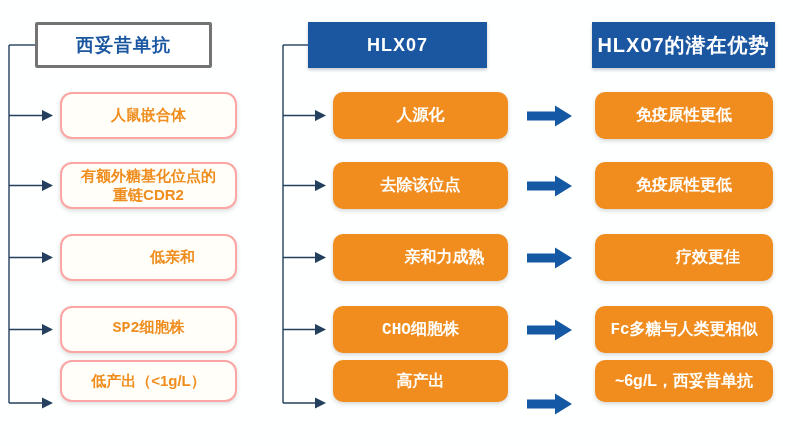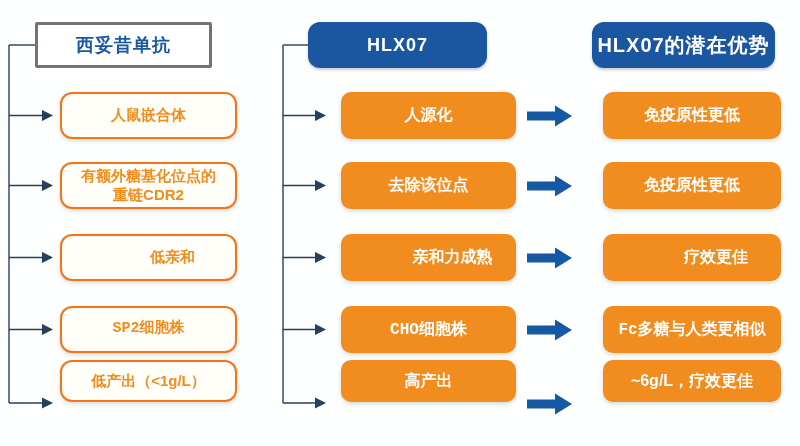--- a/index.html
+++ b/index.html
@@ -36,43 +36,42 @@
   .hdr-left {
     left: 35px; width: 177px;
     background: #ffffff;
     border: 3px solid #737373;
     color: #1a57a0;
     border-radius: 2px;
   }
   .hdr-fill {
     background: #1a57a0;
     color: #ffffff;
-    border-radius: 12px;
+    border-radius: 0;
     box-shadow: 0 2px 3px rgba(100,110,120,0.35);
   }
   .hdr-mid { left: 308px; width: 179px; }
   .hdr-right { left: 592px; width: 183px; font-size: 20px; }
 
   .col-left {
     left: 60px; width: 177px;
     background: #fffef8;
-    border: 2px solid #f97316;
+    border: 2px solid #fca5a5;
     color: #ef8d1e;
     border-radius: 12px;
     font-size: 15px;
     line-height: 1.25;
     box-shadow: 0 2px 4px rgba(120,120,120,0.25);
   }
   .fill-orange {
     background: #f08d1e;
     color: #ffffff;
     border-radius: 10px;
     font-size: 16px;
     box-shadow: 0 2px 4px rgba(120,120,120,0.3);
-    margin-left: 8px;
   }
   .col-mid { left: 333px; width: 175px; }
   .col-right { left: 595px; width: 178px; }
 
   .r0 { top: 92px; }
   .r1 { top: 162px; }
   .r2 { top: 234px; padding-left: 48px; }
   .r3 { top: 306px; font-family: Liberation Mono, monospace; }
   .r4 { top: 360px; height: 42px; }
 
@@ -135,21 +134,21 @@
   <div class="box col-left r2">低亲和</div>
   <div class="box fill-orange col-right r2">疗效更佳</div>
   <div class="box fill-orange col-mid r2">亲和力成熟</div>
 
   <div class="box col-left r3">SP2细胞株</div>
   <div class="box fill-orange col-mid r3">CHO细胞株</div>
   <div class="box fill-orange col-right r3">Fc多糖与人类更相似</div>
 
   <div class="box col-left r4">低产出（&lt;1g/L）</div>
   <div class="box fill-orange col-mid r4">高产出</div>
-  <div class="box fill-orange col-right r4">~6g/L，疗效更佳</div>
+  <div class="box fill-orange col-right r4">~6g/L，西妥昔单抗</div>
 
   <svg class="flow-arrow fa0" viewBox="0 0 46 24">
     <polygon points="0,7.5 28,7.5 28,1.5 45,12 28,22.5 28,16.5 0,16.5" fill="#1558a3"></polygon>
   </svg>
   <svg class="flow-arrow fa1" viewBox="0 0 46 24">
     <polygon points="0,7.5 28,7.5 28,1.5 45,12 28,22.5 28,16.5 0,16.5" fill="#1558a3"></polygon>
   </svg>
   <svg class="flow-arrow fa2" viewBox="0 0 46 24">
     <polygon points="0,7.5 28,7.5 28,1.5 45,12 28,22.5 28,16.5 0,16.5" fill="#1558a3"></polygon>
   </svg>

